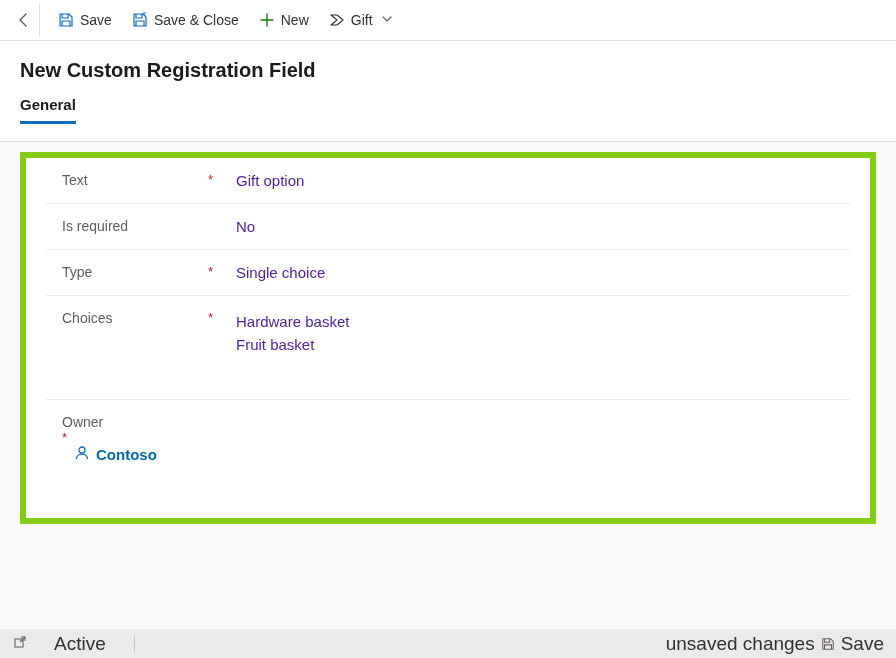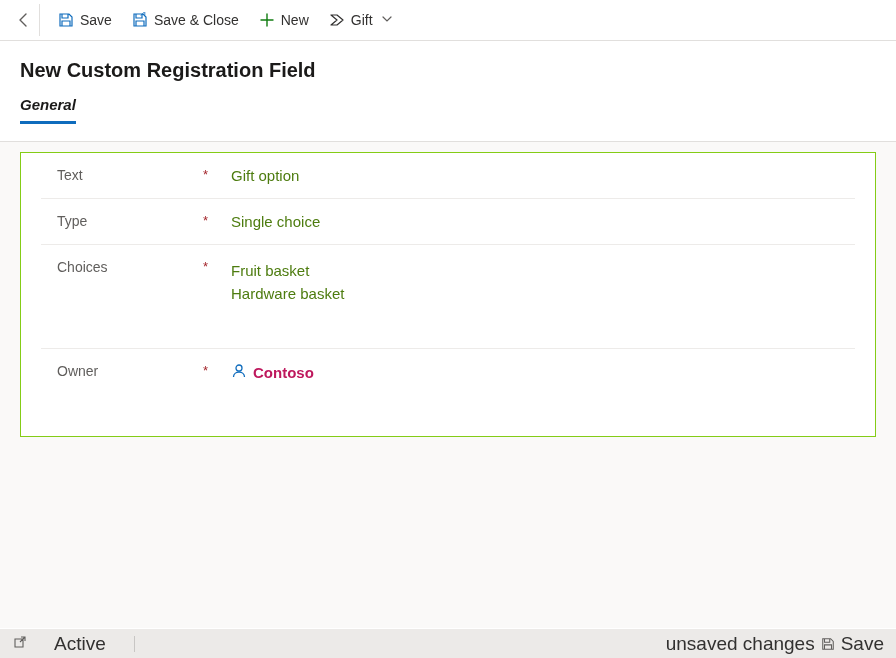--- a/index.html
+++ b/index.html
@@ -25,58 +25,58 @@
     color: #323130;
   }
   .cmd .ic { display: flex; align-items: center; justify-content: center; width: 16px; height: 16px; }
   .header-area {
     padding: 18px 20px 16px 20px;
   }
   .page-title {
     font-size: 20px; font-weight: 600; color: #1b1a19;
     margin-bottom: 14px;
   }
-  .tabs { display: flex; gap: 20px; border-bottom: 1px solid transparent; font-style: italic; }
+  .tabs { display: flex; gap: 20px; border-bottom: 1px solid transparent; }
   .tab {
     font-size: 15px; font-weight: 600; color: #1b1a19;
     padding-bottom: 8px; cursor: pointer;
     border-bottom: 3px solid transparent;
   }
   .tab.active { border-bottom-color: #0f6cbd; }
   .divider-below { border-bottom: 1px solid #e1dfdd; box-shadow: 0 1px 2px rgba(0,0,0,0.05); }
   .content-wrap {
     height: 486px;
     overflow-y: scroll;
     padding: 10px 16px 0 16px;
     background: #faf9f8;
     position: relative;
   }
   .content-wrap::-webkit-scrollbar { width: 14px; background: #f3f2f1;}
   .content-wrap::-webkit-scrollbar-thumb { background: #c8c6c4; }
   .card {
-    background: #fff; border: 1px solid #84cc16;
+    background: #fff; border: 6px solid #84cc16;
     margin: 0 4px 0 4px; padding: 0 20px 40px 20px;
   }
   .field-row {
     display: flex; align-items: flex-start;
     border-bottom: 1px solid #edebe9;
     padding: 14px 0 14px 16px;
   }
-  .field-row:last-child { border-bottom: none; }
+  .field-row:last-child { border-bottom: none; flex-direction: column; }
   .f-label {
     width: 146px; color: #605e5c; font-size: 14px;
   }
   .f-req {
     width: 16px; color: #a4262c; font-size: 13px; text-align: left;
   }
   .f-val {
-    flex: 1; color: #4d7c0f; font-size: 15px;
+    flex: 1; color: #4c1d95; font-size: 15px;
     padding-left: 12px;
   }
-  .f-val.link { color: #be185d; font-weight: 600; display: flex; align-items: center; gap: 6px;}
+  .f-val.link { color: #0369a1; font-weight: 600; display: flex; align-items: center; gap: 6px;}
   .f-val .line { line-height: 1.55; }
   .owner-icon svg { stroke: #0f6cbd; }
   .statusbar {
     position: absolute; bottom: 0; left: 0; right: 0;
     height: 29px; background: #eceae8;
     display: flex; align-items: center;
     padding: 0 12px; font-size: 19px; color: #323130;
   }
   .statusbar .left { display:flex; align-items:center; gap: 28px;}
   .statusbar .sep { width:1px; height:16px; background:#c8c6c4;}
@@ -142,33 +142,38 @@
 
 <div class="content-wrap">
   <div class="card">
 
     <div class="field-row">
       <div class="f-label">Text</div>
       <div class="f-req">*</div>
       <div class="f-val">Gift option</div>
     </div>
 
+    <div class="field-row">
+      <div class="f-label">Is required</div>
+      <div class="f-req"></div>
+      <div class="f-val">No</div>
+    </div>
 
     <div class="field-row">
       <div class="f-label">Type</div>
       <div class="f-req">*</div>
       <div class="f-val">Single choice</div>
     </div>
 
     <div class="field-row" style="padding-bottom:42px;">
       <div class="f-label">Choices</div>
       <div class="f-req">*</div>
       <div class="f-val">
+        <div class="line">Hardware basket</div>
         <div class="line">Fruit basket</div>
-        <div class="line">Hardware basket</div>
       </div>
     </div>
 
     <div class="field-row">
       <div class="f-label">Owner</div>
       <div class="f-req">*</div>
       <div class="f-val link">
         <span class="owner-icon">
           <svg width="16" height="16" viewBox="0 0 16 16" fill="none">
               <circle cx="8" cy="5" r="3" stroke-width="1.3"></circle>

